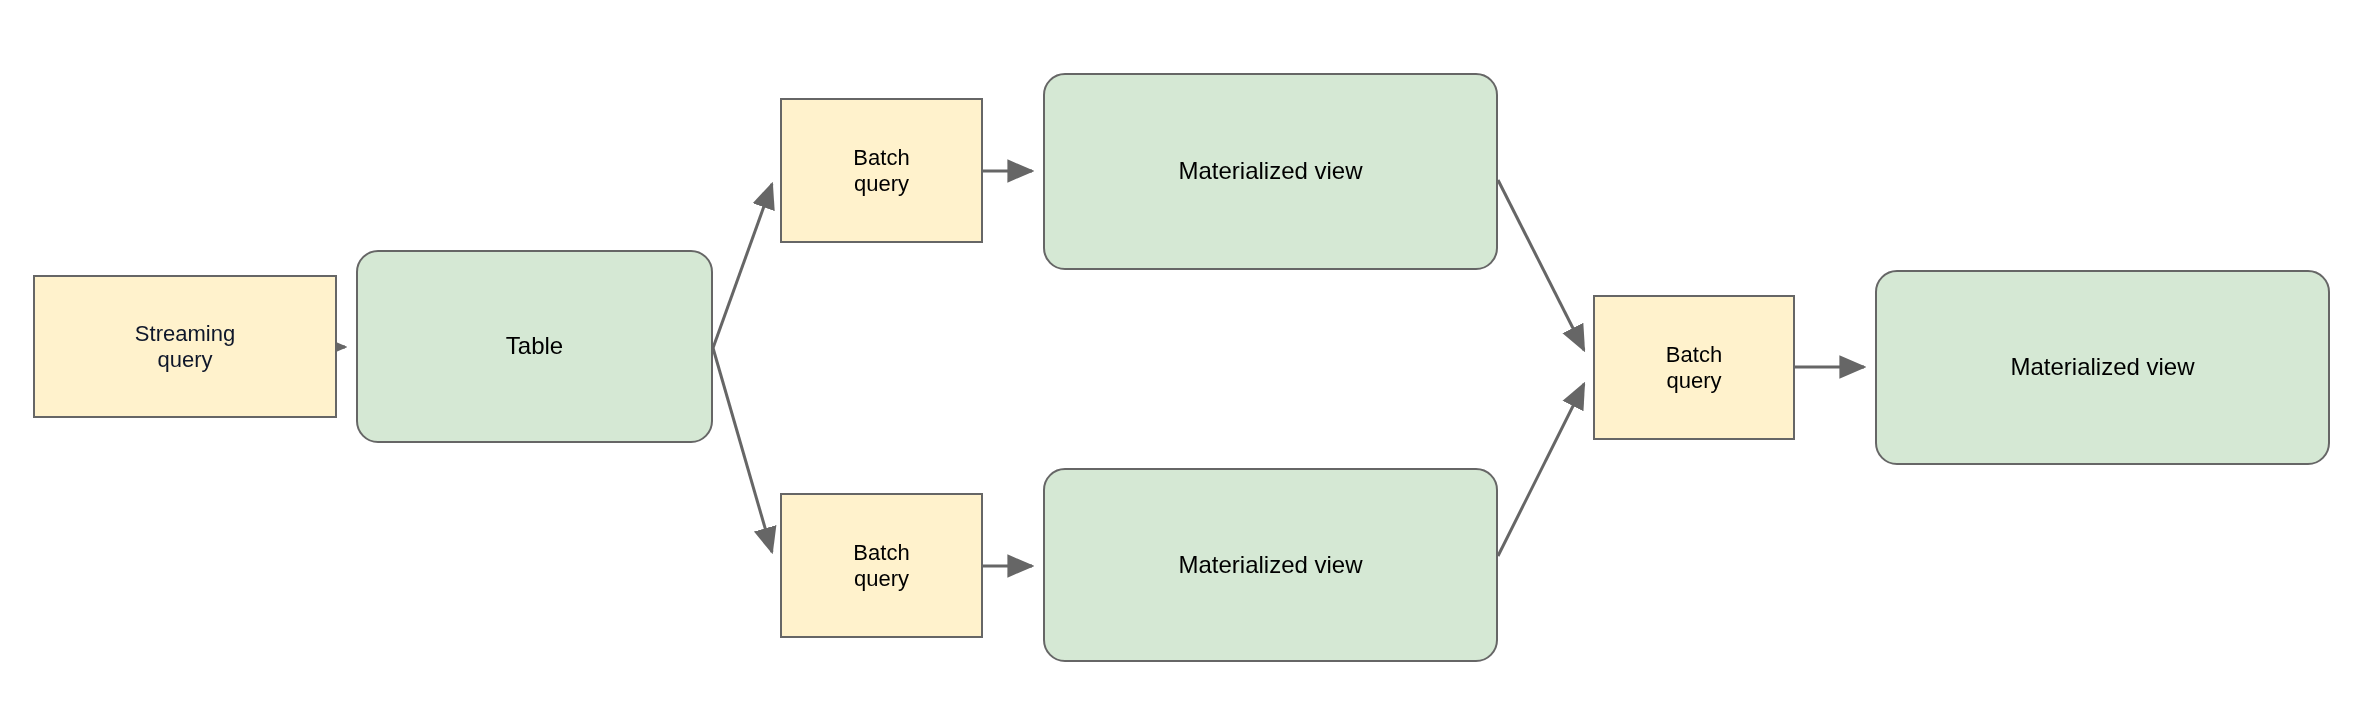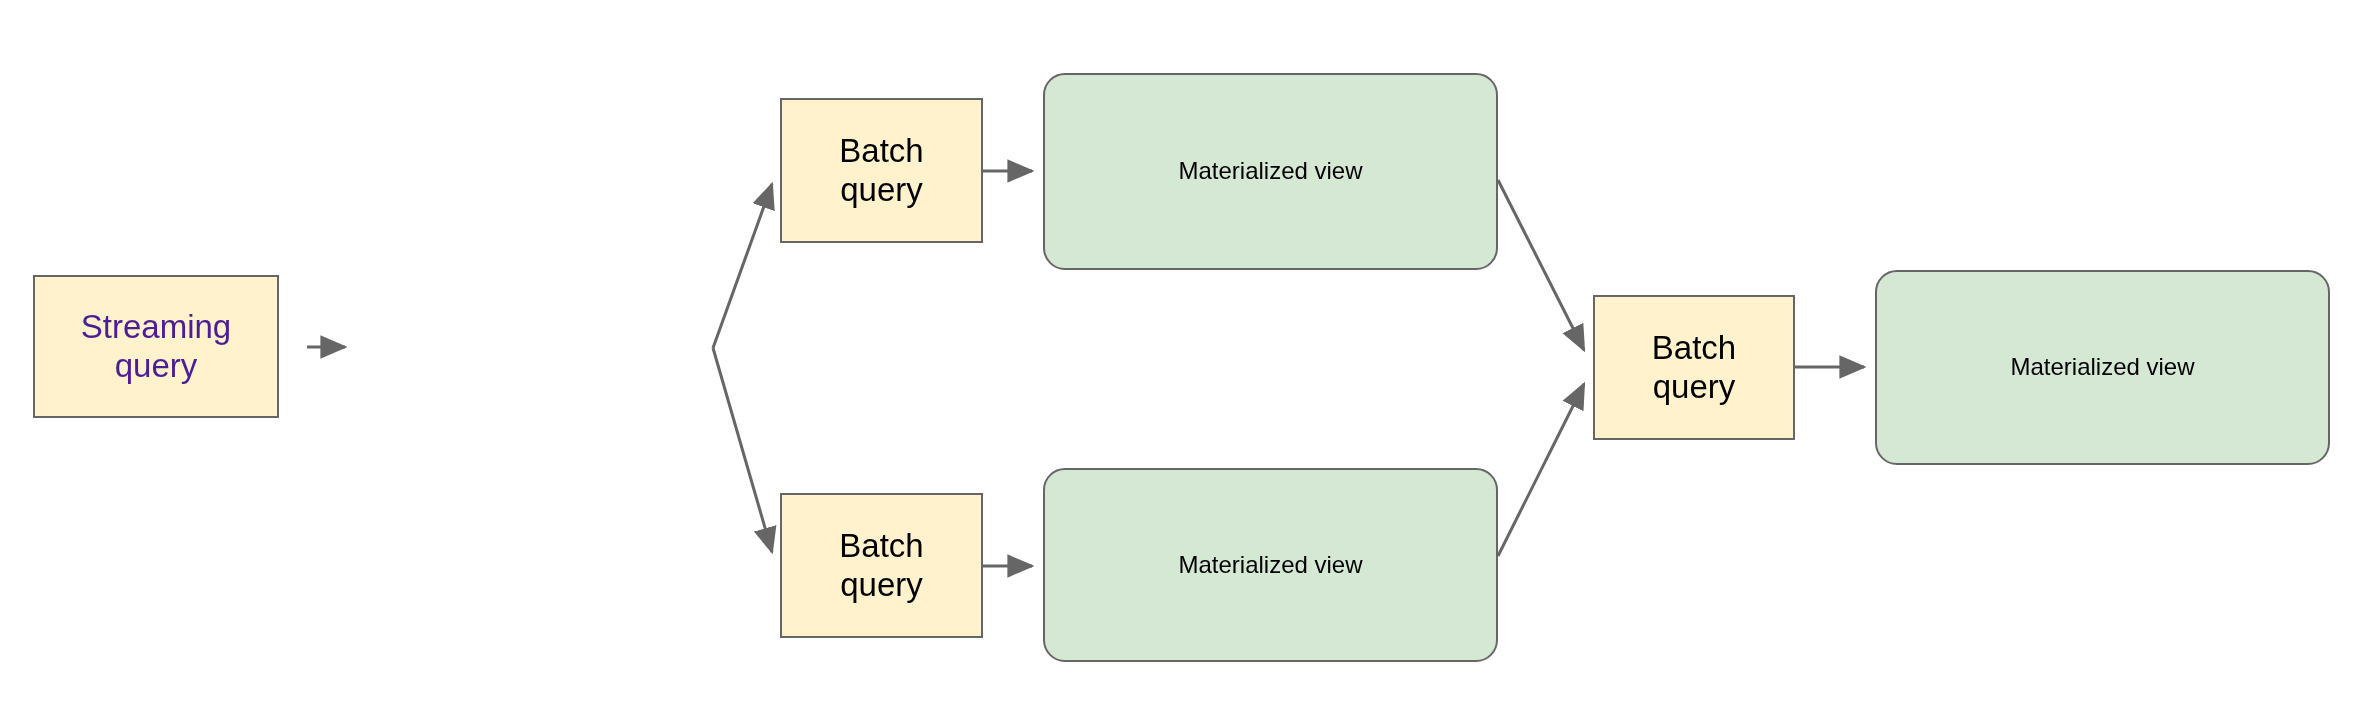--- a/index.html
+++ b/index.html
@@ -34,21 +34,21 @@
     text-align: center;
     color: #000000;
     line-height: 1.18;
     white-space: pre-line;
     z-index: 2;
   }
   .node.process {
     background: #fff2cc;
     border: 2px solid #c2410c;
     border-radius: 0;
-    font-size: 33px;
+    font-size: 22px;
   }
   .node.store {
     background: #d5e8d4;
     border: 2px solid #666666;
     border-radius: 22px;
     font-size: 24px;
   }
 </style>
 </head>
 <body>
@@ -66,25 +66,28 @@
         <path d="M 713 348 L 772 184" stroke="#666666" stroke-width="3" fill="none" marker-end="url(#arrowhead)"></path>
         <path d="M 713 348 L 772 552" stroke="#666666" stroke-width="3" fill="none" marker-end="url(#arrowhead)"></path>
         <path d="M 983 171 L 1032 171" stroke="#666666" stroke-width="3" fill="none" marker-end="url(#arrowhead)"></path>
         <path d="M 983 566 L 1032 566" stroke="#666666" stroke-width="3" fill="none" marker-end="url(#arrowhead)"></path>
         <path d="M 1498 180 L 1584 350" stroke="#666666" stroke-width="3" fill="none" marker-end="url(#arrowhead)"></path>
         <path d="M 1498 556 L 1584 384" stroke="#666666" stroke-width="3" fill="none" marker-end="url(#arrowhead)"></path>
         <path d="M 1795 367 L 1864 367" stroke="#666666" stroke-width="3" fill="none" marker-end="url(#arrowhead)"></path>
       </g>
   </svg>
 
-  <div class="node process" style="left: 33px; top: 275px; width: 246px; height: 143px; background: rgb(255, 242, 204); border-color: rgb(102, 102, 102); color: #4c1d95;">
+  <div class="node process" style="left: 33px; top: 275px; width: 304px; height: 143px; background: rgb(255, 242, 204); border-color: rgb(102, 102, 102); color: #0f172a;">
     <span>Streaming
 query</span>
   </div>
 
+  <div class="node store" style="left: 356px; top: 250px; width: 357px; height: 193px; background: rgb(213, 232, 212); border-color: rgb(102, 102, 102); color: rgb(0, 0, 0);">
+    <span>Table</span>
+  </div>
 
   <div class="node process" style="left: 780px; top: 98px; width: 203px; height: 145px; background: rgb(255, 242, 204); border-color: rgb(102, 102, 102); color: rgb(0, 0, 0);">
     <span>Batch
 query</span>
   </div>
 
   <div class="node store" style="left: 1043px; top: 73px; width: 455px; height: 197px; background: rgb(213, 232, 212); border-color: rgb(102, 102, 102); color: rgb(0, 0, 0);">
     <span>Materialized view</span>
   </div>
 

